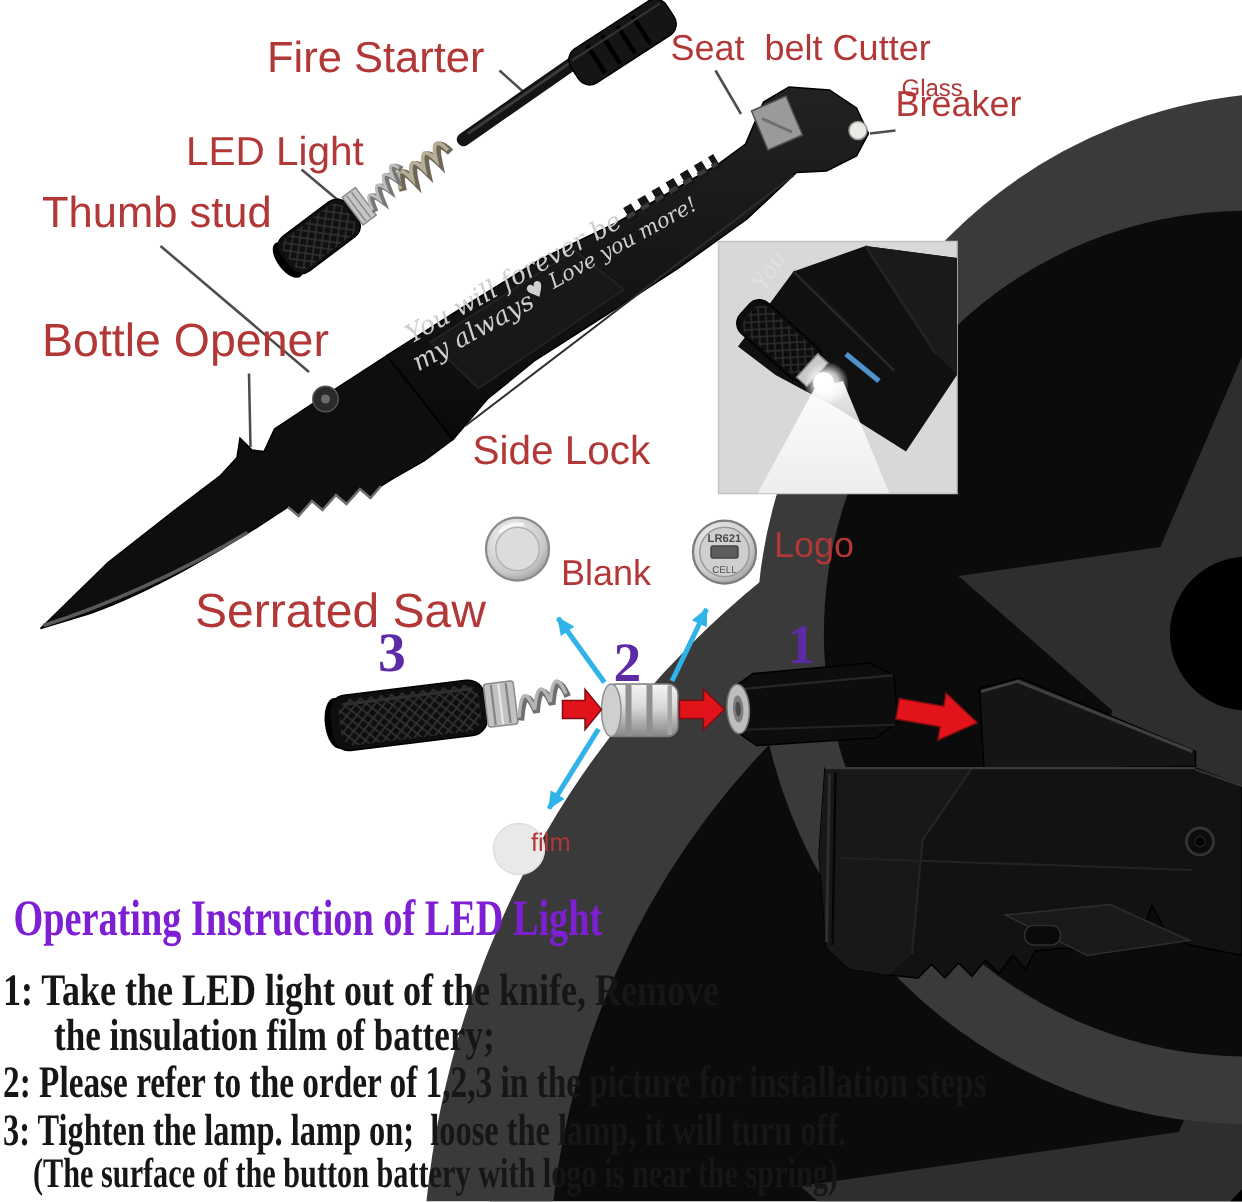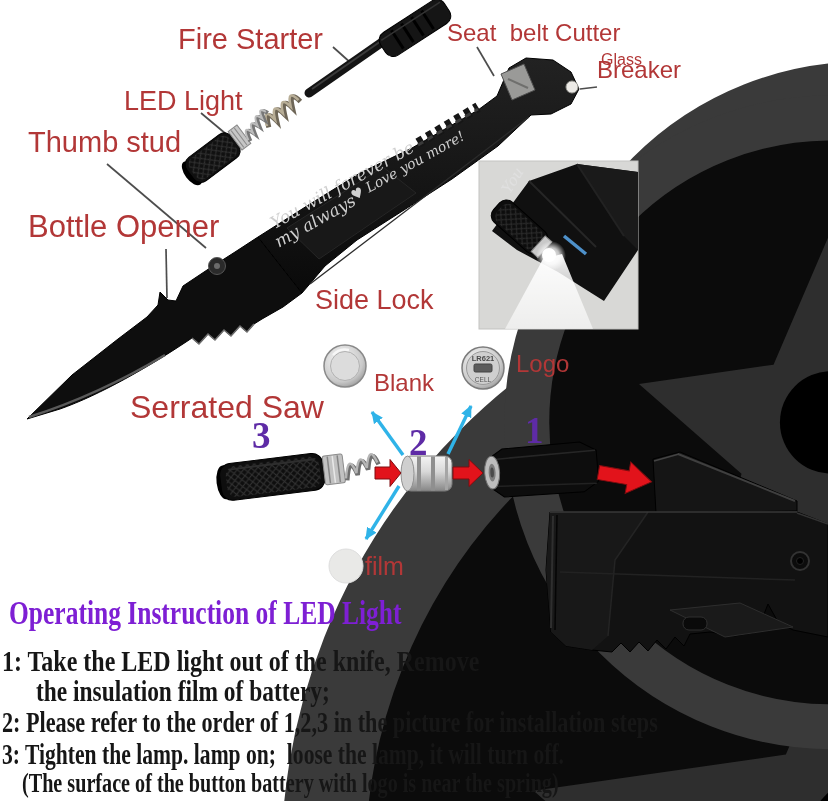--- a/index.html
+++ b/index.html
@@ -231,21 +231,21 @@
 <div class="lbl" style="left:447px;top:21px;font-size:24px">Seat  belt Cutter</div>
 <div class="lbl" style="left:601px;top:52px;font-size:16px">Glass</div>
 <div class="lbl" style="left:597px;top:58px;font-size:24px">Breaker</div>
 <div class="lbl" style="left:124px;top:87px;font-size:27px">LED Light</div>
 <div class="lbl" style="left:28px;top:127px;font-size:29px">Thumb stud</div>
 <div class="lbl" style="left:315px;top:286px;font-size:27px">Side Lock</div>
 <div class="lbl" style="left:28px;top:211px;font-size:31px">Bottle Opener</div>
 <div class="lbl" style="left:130px;top:391px;font-size:32px">Serrated Saw</div>
 <div class="lbl" style="left:374px;top:371px;font-size:24px">Blank</div>
 <div class="lbl" style="left:516px;top:352px;font-size:24px">Logo</div>
-<div class="lbl" style="left:365px;top:553px;font-size:25px">film</div>
+<div class="lbl" style="left:354px;top:553px;font-size:17px">film</div>
 
 <div class="num" style="left:252px;top:417px;font-size:37px">3</div>
 <div class="num" style="left:409px;top:424px;font-size:37px">2</div>
 <div class="num" style="left:525px;top:412px;font-size:37px">1</div>
 
 <div class="ttl" style="left:9px;top:595px;font-size:34px;transform:scaleX(.75)">Operating Instruction of LED Light</div>
 <div class="instr" style="left:2px;top:645px;font-size:30px;transform:scaleX(.80)">1: Take the LED light out of the knife, Remove</div>
 <div class="instr" style="left:36px;top:675px;font-size:30px;transform:scaleX(.78)">the insulation film of battery;</div>
 <div class="instr" style="left:2px;top:706px;font-size:30px;transform:scaleX(.74)">2: Please refer to the order of 1,2,3 in the picture for installation steps</div>
 <div class="instr" style="left:2px;top:738px;font-size:30px;transform:scaleX(.72)">3: Tighten the lamp. lamp on;  loose the lamp, it will turn off.</div>

